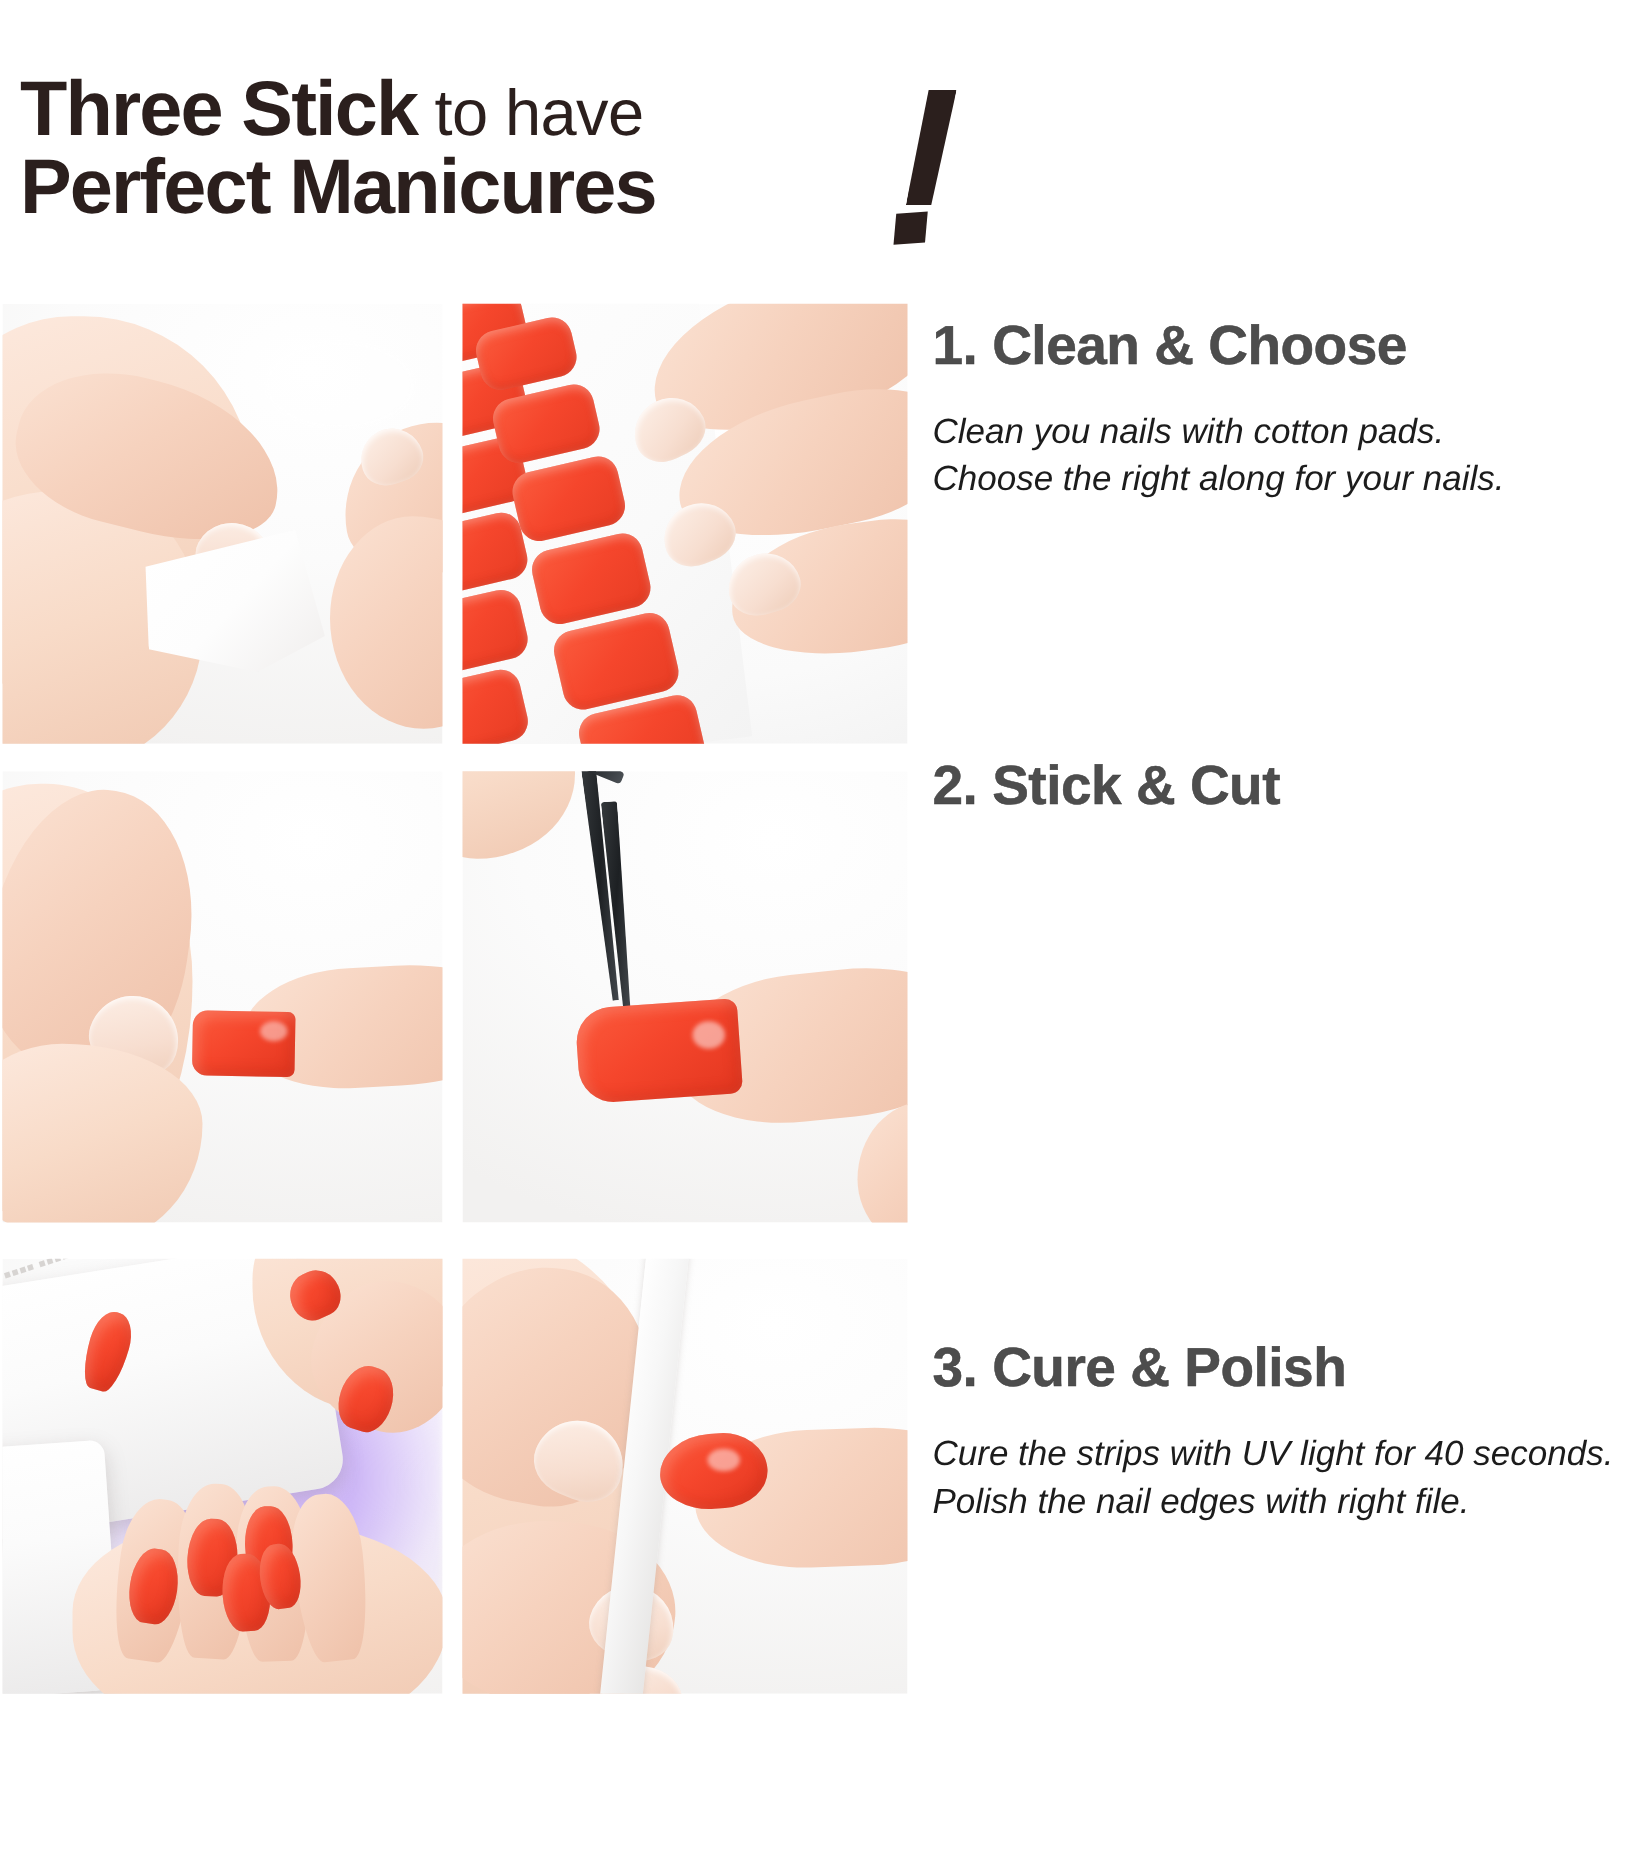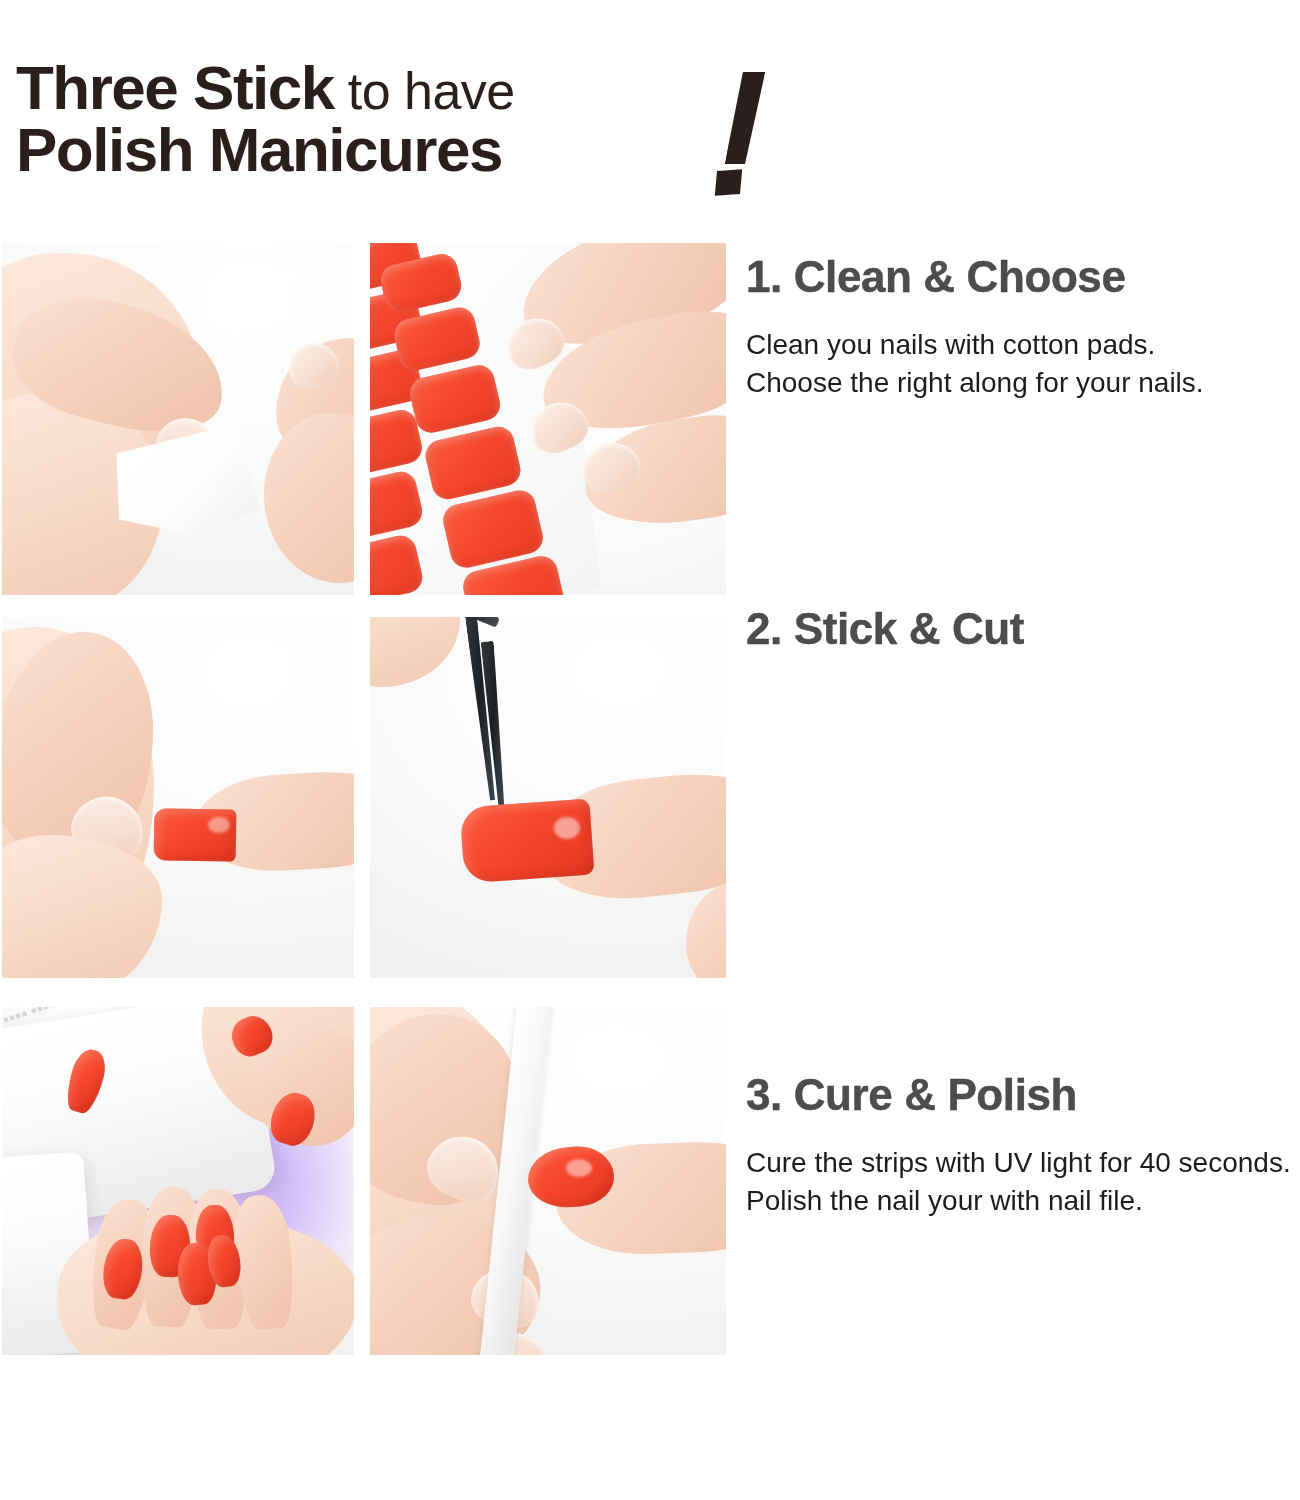--- a/index.html
+++ b/index.html
@@ -203,31 +203,31 @@
     -webkit-text-stroke: 0.4px #3d3d3d;
     font-family: "Liberation Sans", sans-serif;
   }
   .step-body {
     font-size: 28px;
     color: #1c1c1c;
     line-height: 1.36;
     font-weight: normal;
     font-family: "Liberation Sans", sans-serif;
   }
-  .step-body p { margin: 0; }
+  .step-body p { margin: 0; font-style: italic; }
 </style>
 </head>
 <body>
 
 <div class="title-block">
   <div class="title-line title-line-1">
     <span class="t-heavy">Three Stick</span><span class="t-light"> to have</span>
   </div>
   <div class="title-line title-line-2">
-    <span class="t-heavy">Polish Manicures</span>
+    <span class="t-heavy">Perfect Manicures</span>
   </div>
   <div class="bang">
     <div class="bang-bar"></div>
     <div class="bang-dot"></div>
   </div>
 </div>
 
 <div class="photo p-r1 p-c1">
   <div class="photo-inner">
     <div class="bg-soft"></div>
@@ -367,15 +367,15 @@
 </div>
 
 <div class="step step-2">
   <h2 class="step-title">2. Stick &amp; Cut</h2>
 </div>
 
 <div class="step step-3">
   <h2 class="step-title">3. Cure &amp; Polish</h2>
   <div class="step-body">
     <p>Cure the strips with UV light for 40 seconds.</p>
-    <p>Polish the nail your with nail file.</p>
+    <p>Polish the nail edges with right file.</p>
   </div>
 </div>
 
 </body></html>

